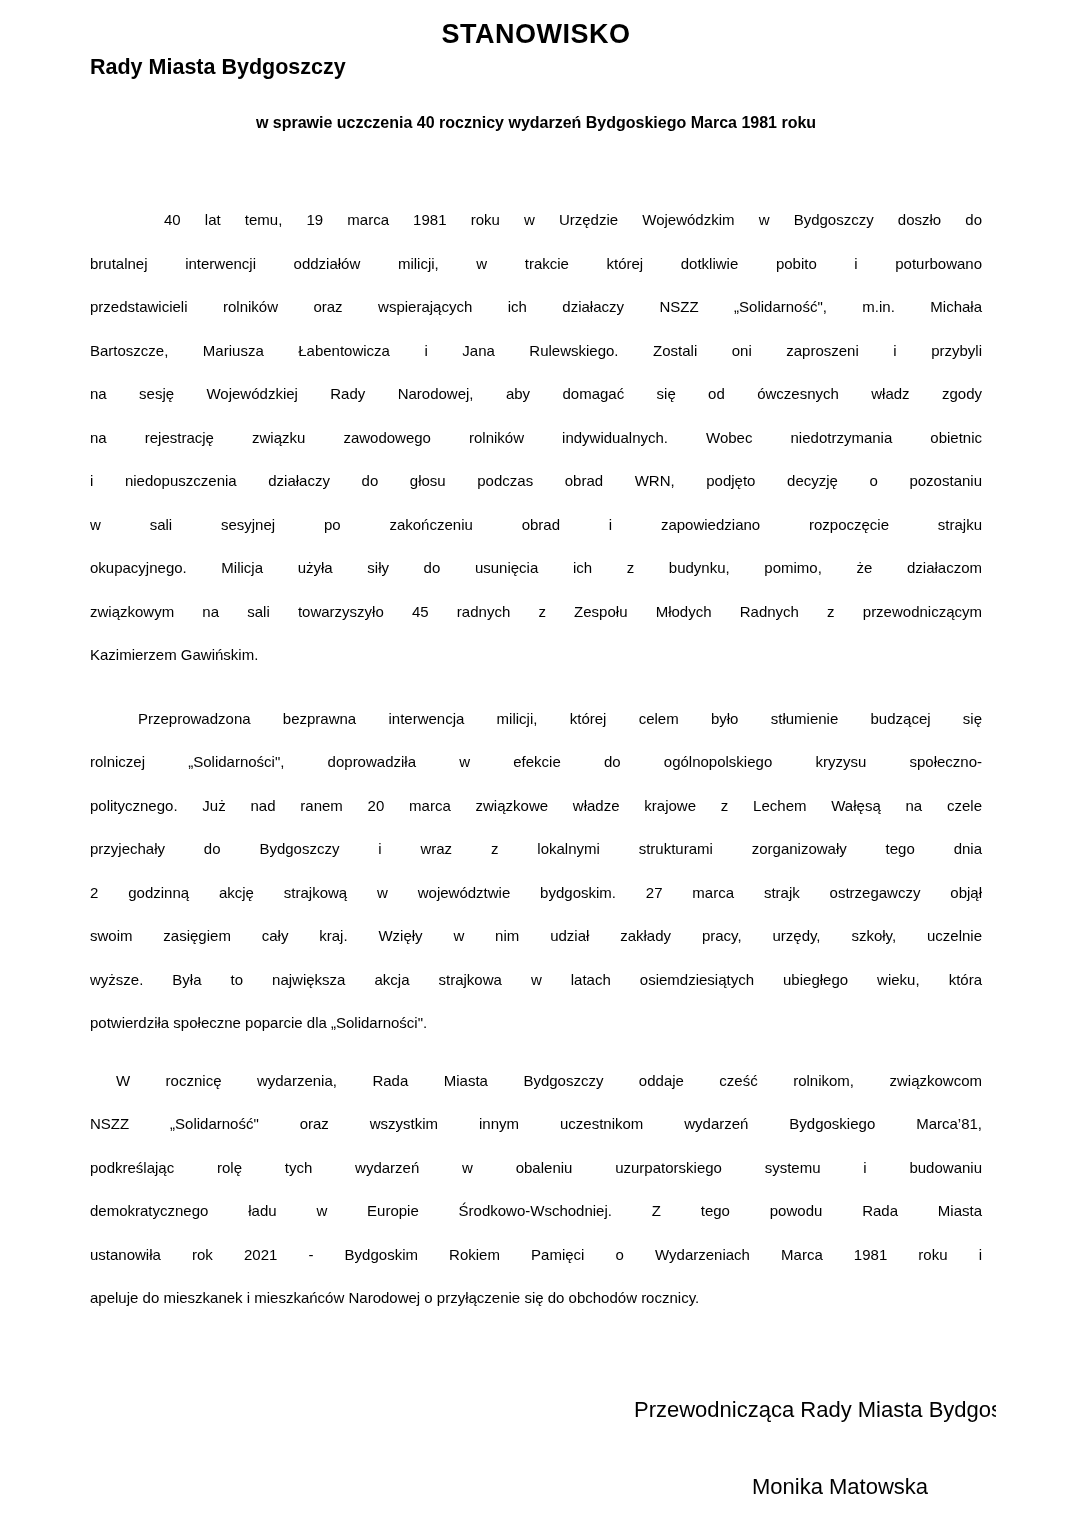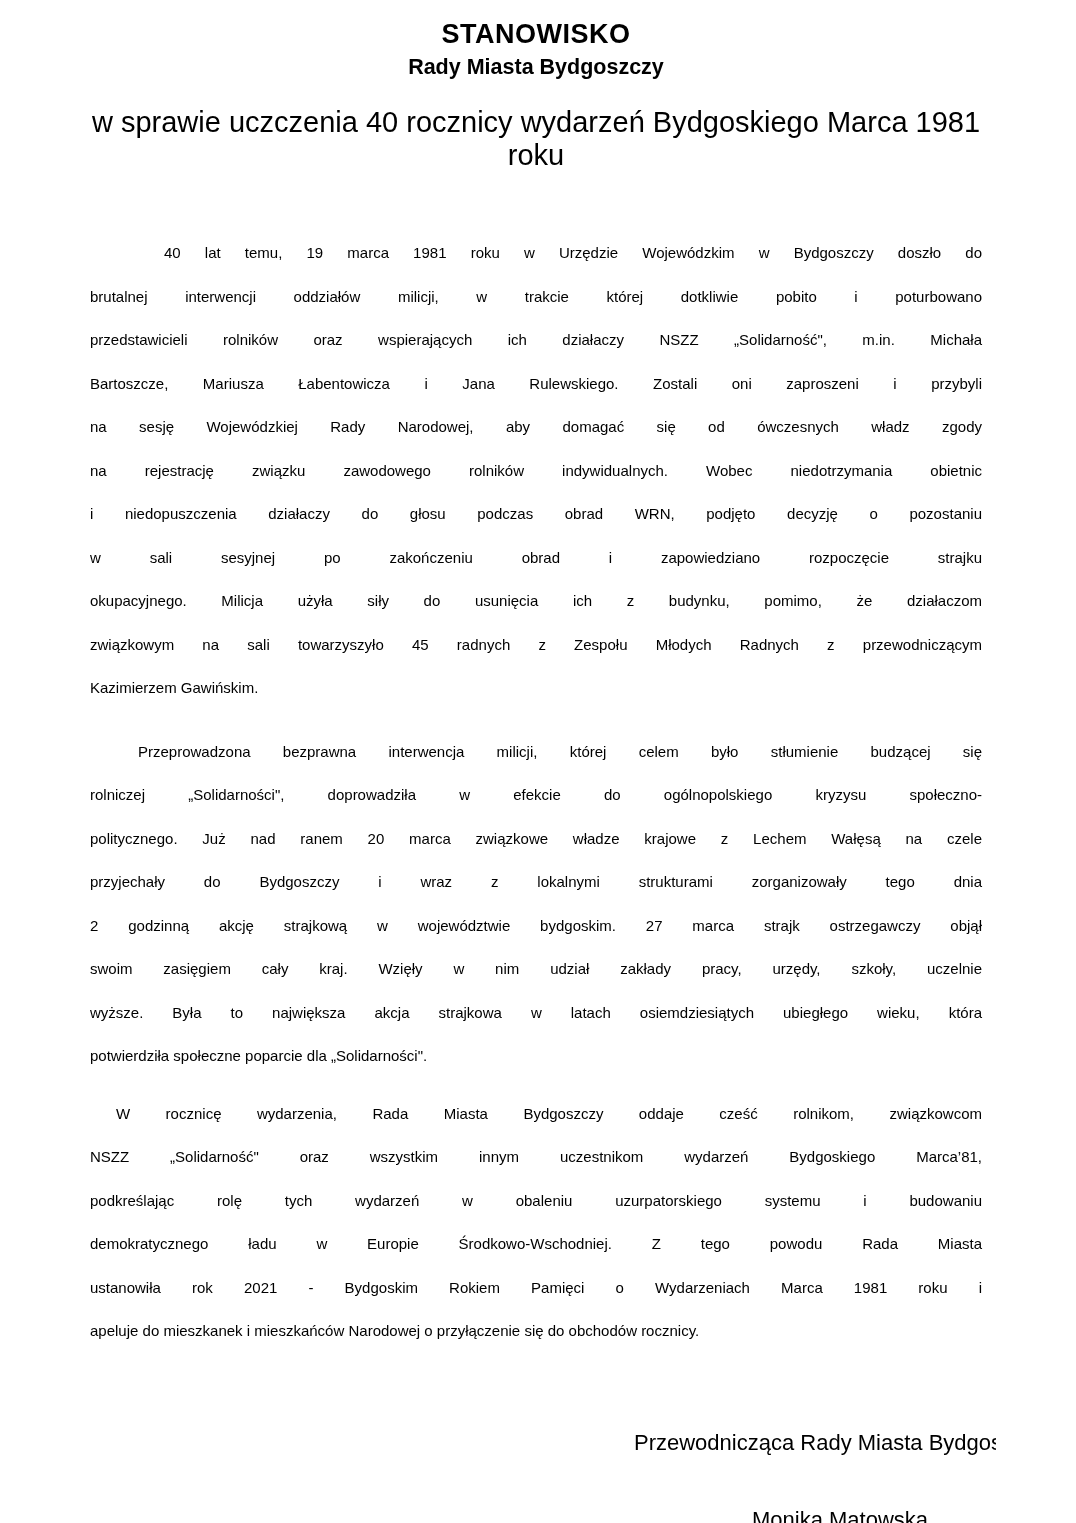--- a/index.html
+++ b/index.html
@@ -23,26 +23,26 @@
   .doc-title {
     font-size: 27px;
     font-weight: bold;
     text-align: center;
     line-height: 33px;
     letter-spacing: 0.5px;
   }
   .doc-issuer {
     font-size: 21.5px;
     font-weight: bold;
-    text-align: center;
+    text-align: left;
     line-height: 33px;
   }
   .doc-subject {
-    font-size: 29px;
-    font-weight: normal;
+    font-size: 16px;
+    font-weight: bold;
     text-align: center;
     line-height: 33px;
     margin-top: 22px;
   }
   .doc-body {
     font-size: 15px;
     line-height: 43.5px;
   }
   .paragraph { margin: 0; }
   .paragraph.p1 { margin-top: 59px; }

